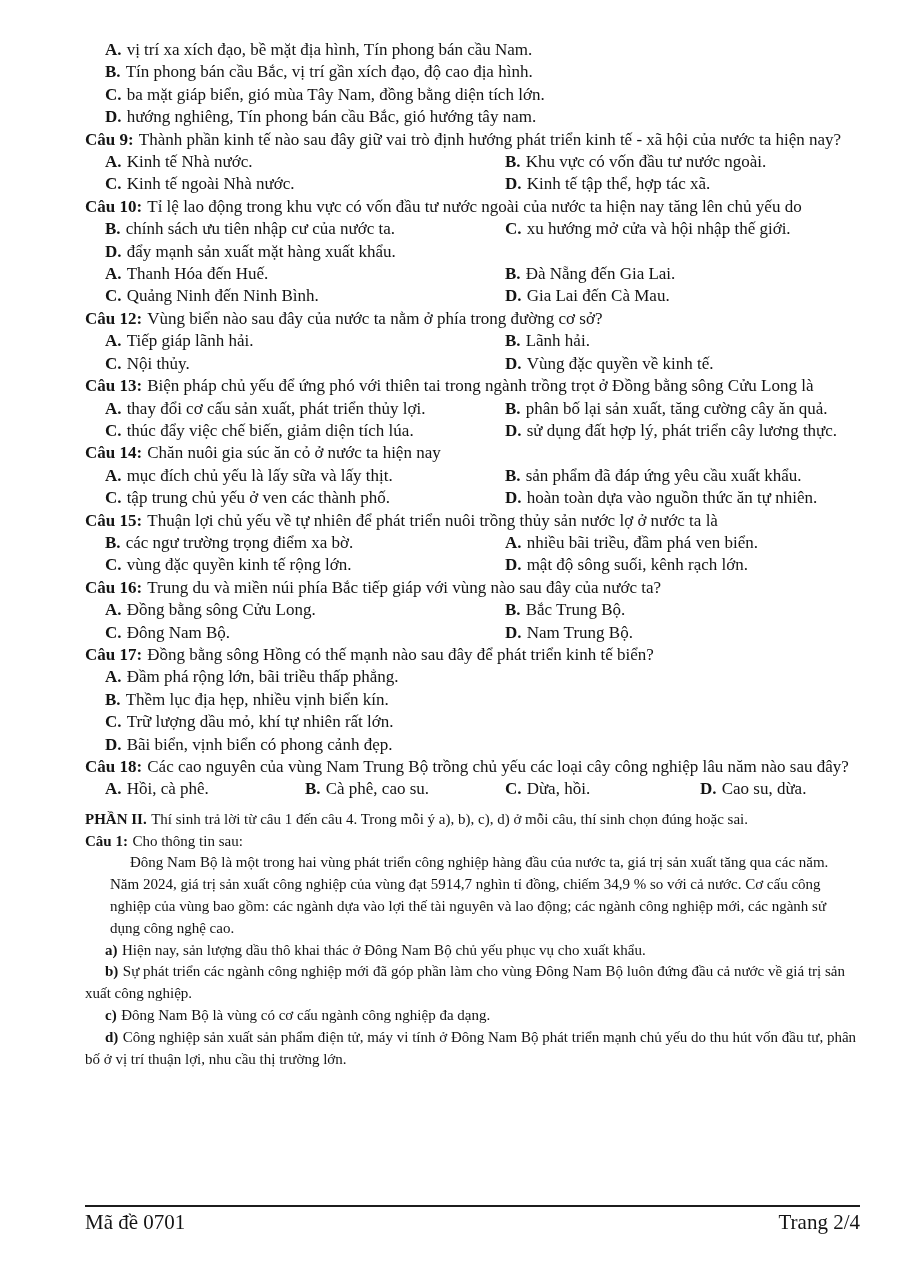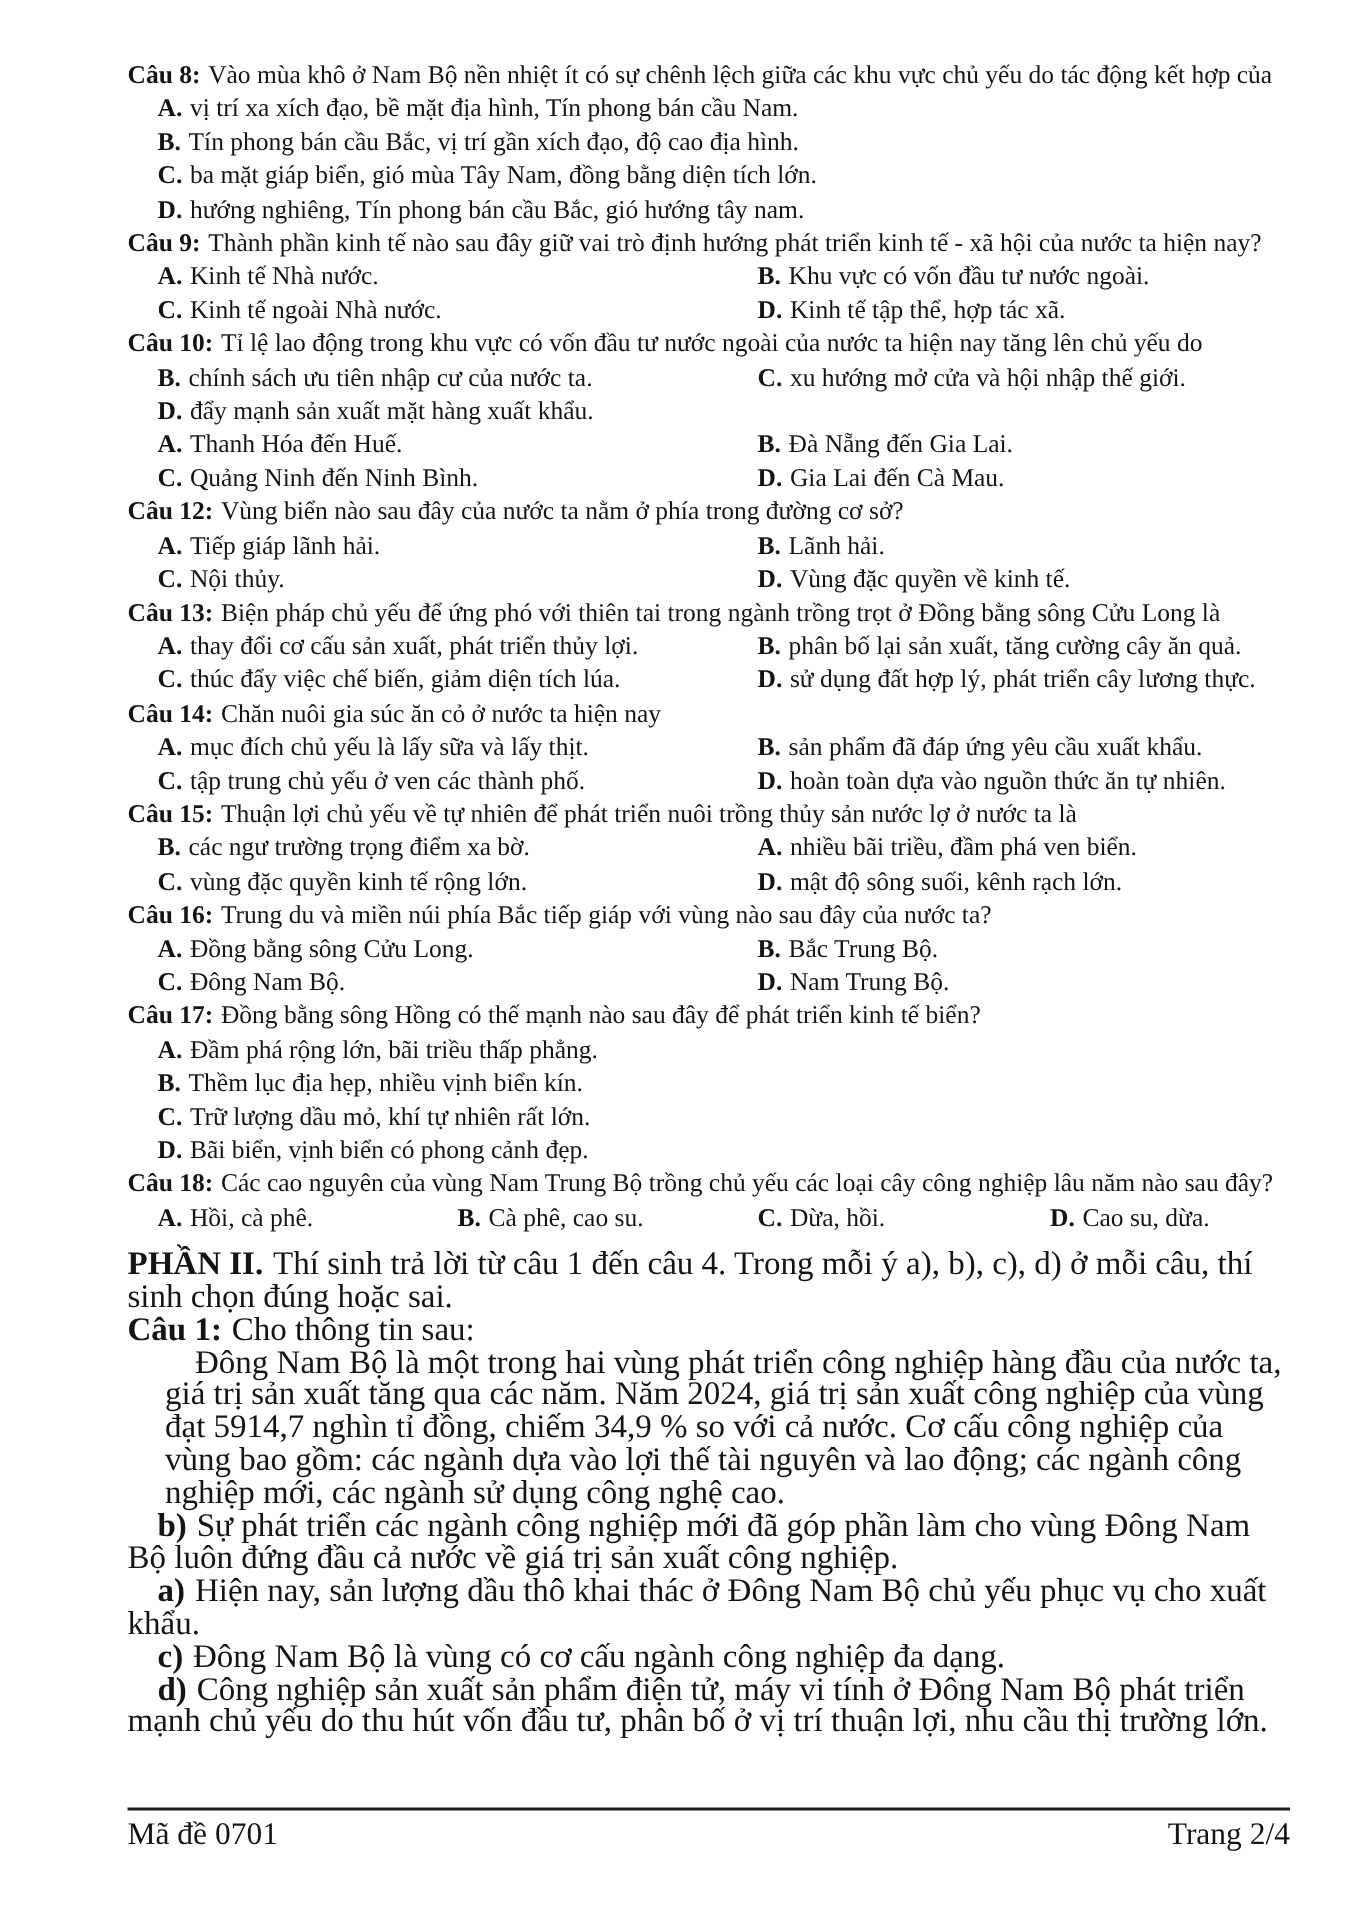--- a/index.html
+++ b/index.html
@@ -10,21 +10,21 @@
     color:#141414;
   }
   .page {
     position:relative;
     width:900px; height:1273px;
     background:#ffffff;
     padding:39px 42px 0 85px;
     overflow:hidden;
   }
   .part1 p, .part1 .opt { font-size:17px; line-height:22.4px; text-align:left; }
-  .part2 p, .part2 .stmt { font-size:22px; line-height:21.8px; text-align:left; }
+  .part2 p, .part2 .stmt { font-size:15px; line-height:21.8px; text-align:left; }
   b.lbl { font-weight:bold; margin-right:0.30em; }
   .opt { padding-left:20px; white-space:nowrap; }
   .opt-grid2 { display:grid; grid-template-columns:400px 1fr; }
   .opt-grid4 { display:grid; grid-template-columns:200px 200px 195px 1fr; }
   .part2 { margin-top:8px; }
   .para { text-indent:20px;margin-left:25px; }
   .stmt { text-indent:20px; }
   .footer {
     position:absolute; left:85px; right:40px; top:1205px;
     border-top:2px solid #1c1c1c;
@@ -33,21 +33,20 @@
     font-size:21px; line-height:22px;
   }
 </style>
 </head>
 <body>
 
 <div class="page">
 
   <section class="part1">
       <div class="q-block">
-        <p class="q-text"><b class="lbl">Câu 8:</b>Vào mùa khô ở Nam Bộ nền nhiệt ít có sự chênh lệch giữa các khu vực chủ yếu do tác động kết hợp của</p>
         <div class="opt-rows">
           <p class="opt"><b class="lbl">A.</b>vị trí xa xích đạo, bề mặt địa hình, Tín phong bán cầu Nam.</p>
           <p class="opt"><b class="lbl">B.</b>Tín phong bán cầu Bắc, vị trí gần xích đạo, độ cao địa hình.</p>
           <p class="opt"><b class="lbl">C.</b>ba mặt giáp biển, gió mùa Tây Nam, đồng bằng diện tích lớn.</p>
           <p class="opt"><b class="lbl">D.</b>hướng nghiêng, Tín phong bán cầu Bắc, gió hướng tây nam.</p>
         </div>
       </div>
       <div class="q-block">
         <p class="q-text"><b class="lbl">Câu 9:</b>Thành phần kinh tế nào sau đây giữ vai trò định hướng phát triển kinh tế - xã hội của nước ta hiện nay?</p>
         <div class="opt-grid2">
@@ -139,22 +138,22 @@
     </section>
 
   <section class="part2">
     <p><b class="lbl">PHẦN II.</b><span>Thí sinh trả lời từ câu 1 đến câu 4. Trong mỗi ý a), b), c), d) ở mỗi câu, thí sinh chọn đúng hoặc sai.</span></p>
 
     <p><b class="lbl">Câu 1:</b><span>Cho thông tin sau:</span></p>
 
     <p class="para">Đông Nam Bộ là một trong hai vùng phát triển công nghiệp hàng đầu của nước ta, giá trị sản xuất tăng qua các năm. Năm 2024, giá trị sản xuất công nghiệp của vùng đạt 5914,7 nghìn tỉ đồng, chiếm 34,9 % so với cả nước. Cơ cấu công nghiệp của vùng bao gồm: các ngành dựa vào lợi thế tài nguyên và lao động; các ngành công nghiệp mới, các ngành sử dụng công nghệ cao.</p>
 
     <div>
+        <p class="stmt"><b class="lbl">a)</b>Hiện nay, sản lượng dầu thô khai thác ở Đông Nam Bộ chủ yếu phục vụ cho xuất khẩu.</p>
         <p class="stmt"><b class="lbl">b)</b>Sự phát triển các ngành công nghiệp mới đã góp phần làm cho vùng Đông Nam Bộ luôn đứng đầu cả nước về giá trị sản xuất công nghiệp.</p>
-        <p class="stmt"><b class="lbl">a)</b>Hiện nay, sản lượng dầu thô khai thác ở Đông Nam Bộ chủ yếu phục vụ cho xuất khẩu.</p>
         <p class="stmt"><b class="lbl">c)</b>Đông Nam Bộ là vùng có cơ cấu ngành công nghiệp đa dạng.</p>
         <p class="stmt"><b class="lbl">d)</b>Công nghiệp sản xuất sản phẩm điện tử, máy vi tính ở Đông Nam Bộ phát triển mạnh chủ yếu do thu hút vốn đầu tư, phân bố ở vị trí thuận lợi, nhu cầu thị trường lớn.</p>
       </div>
   </section>
 
   <footer class="footer">
     <span>Mã đề 0701</span>
     <span>Trang 2/4</span>
   </footer>
 

